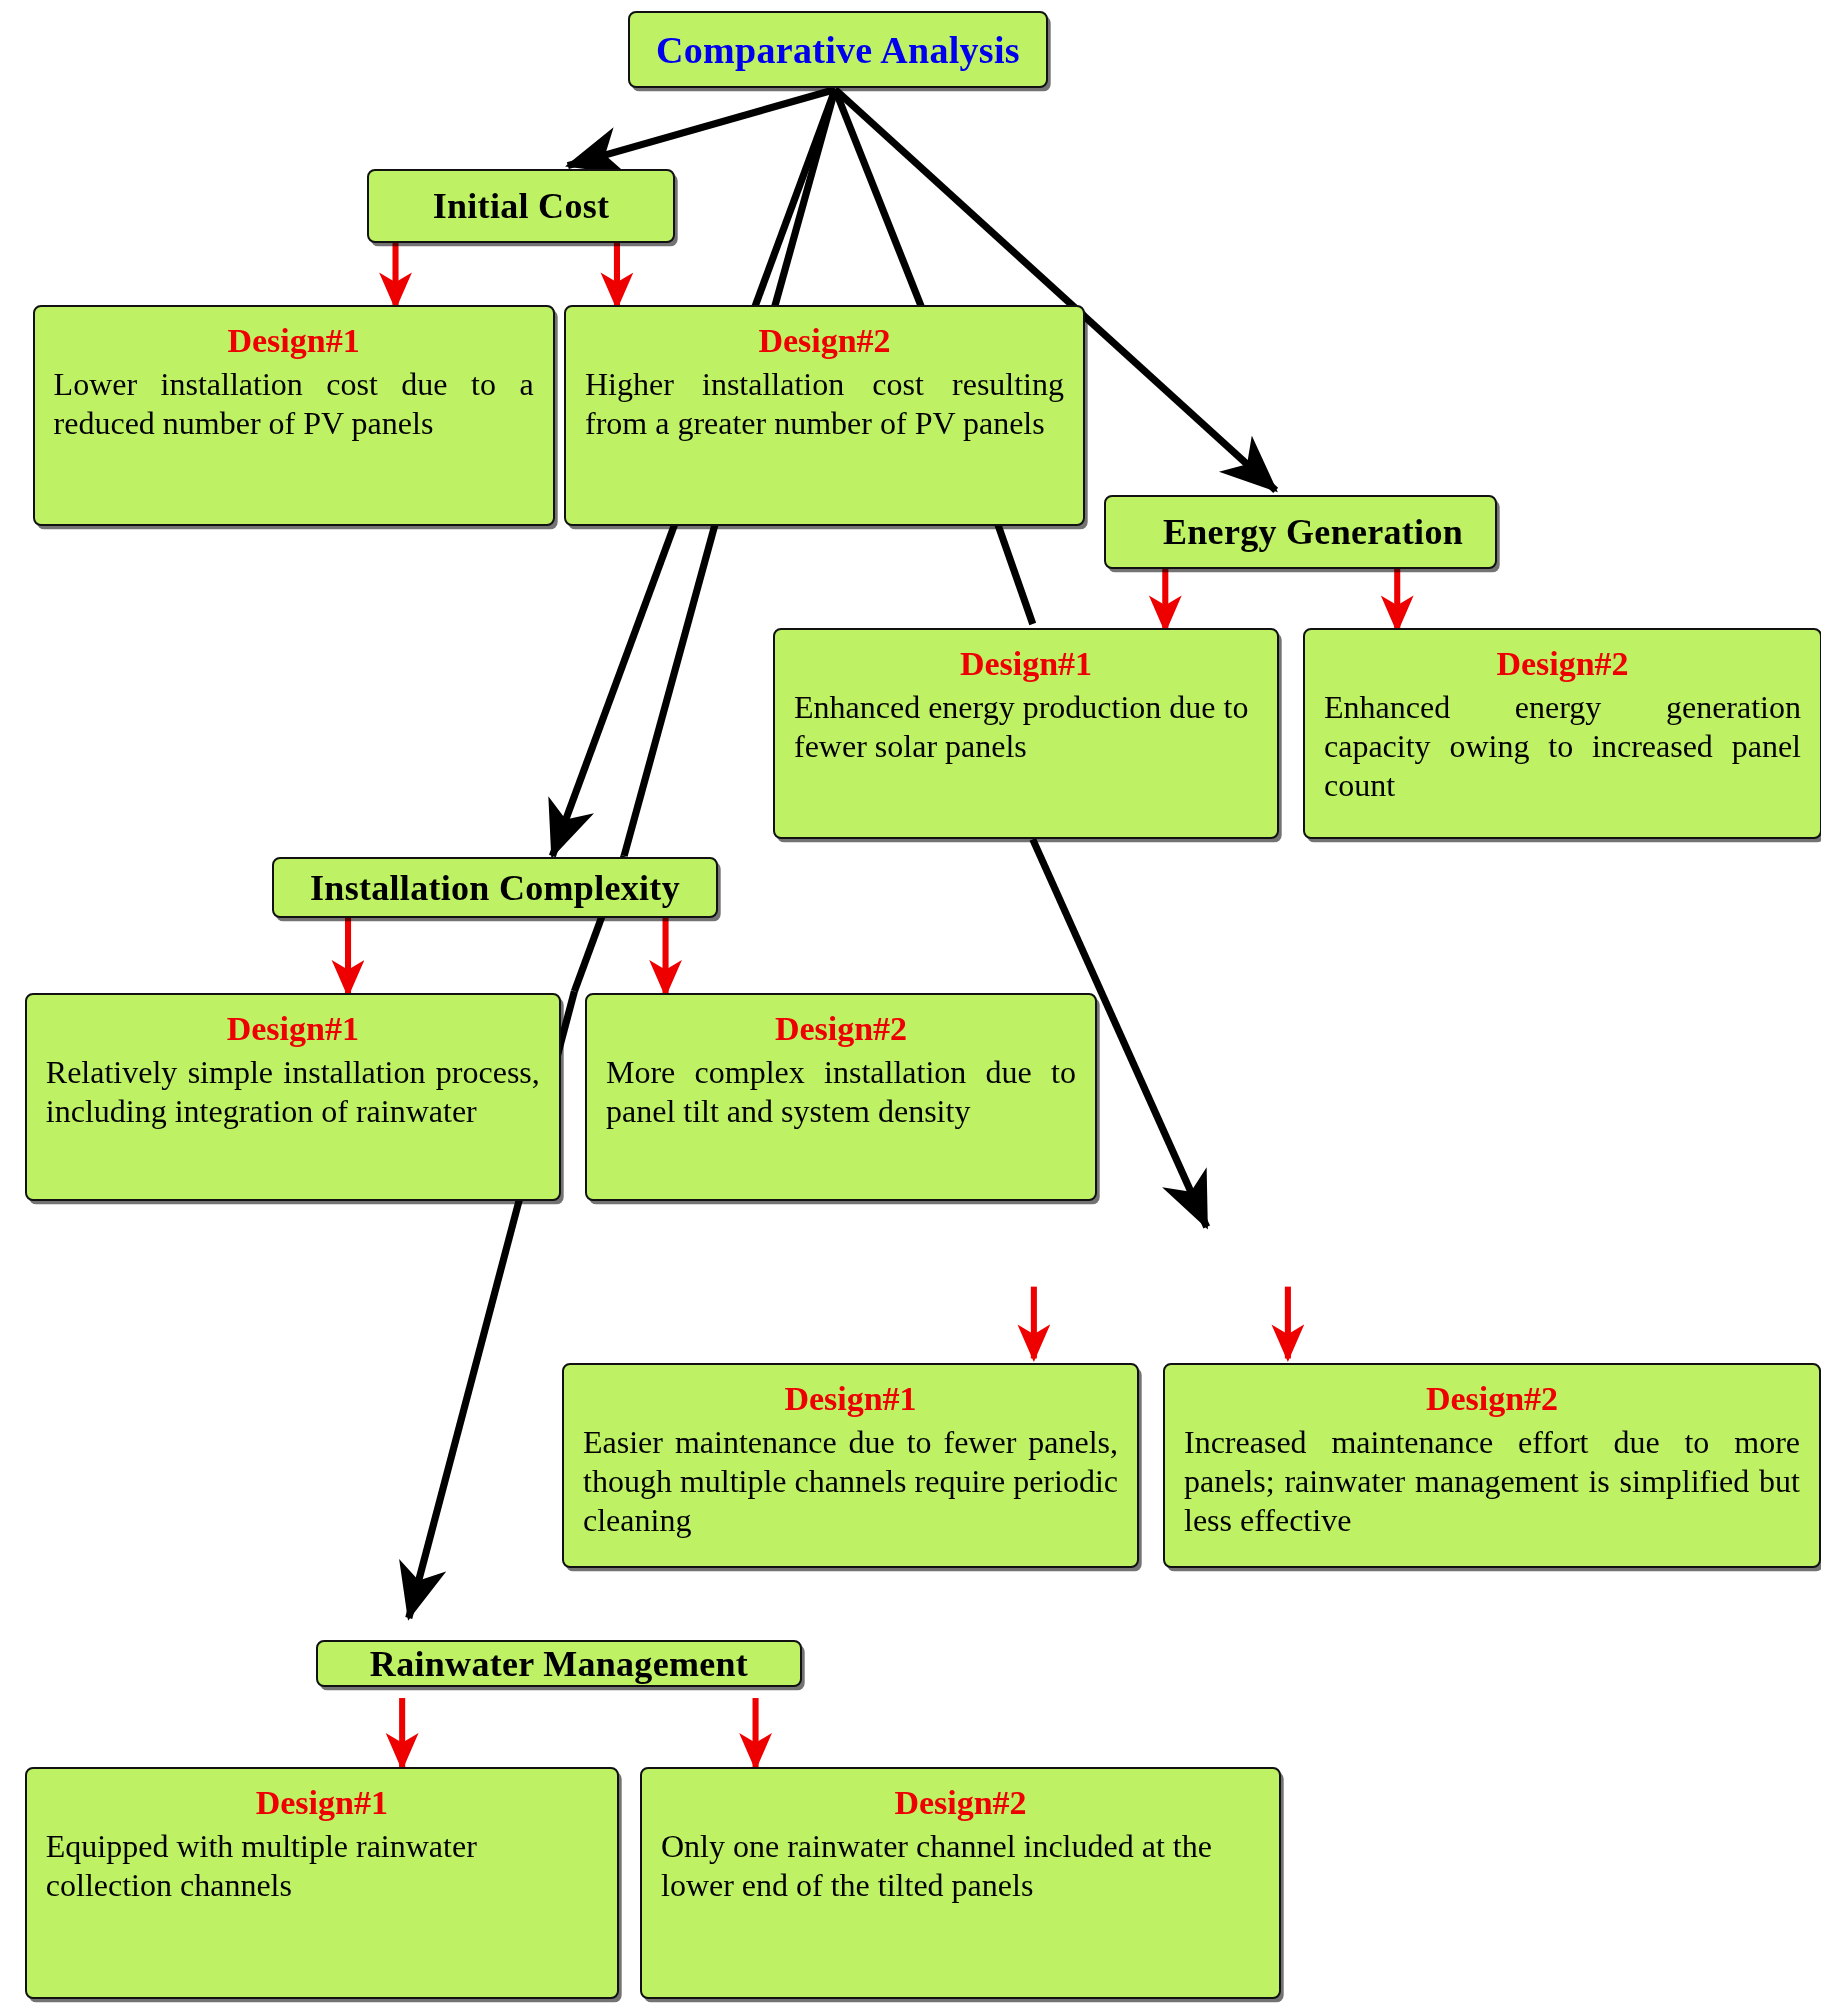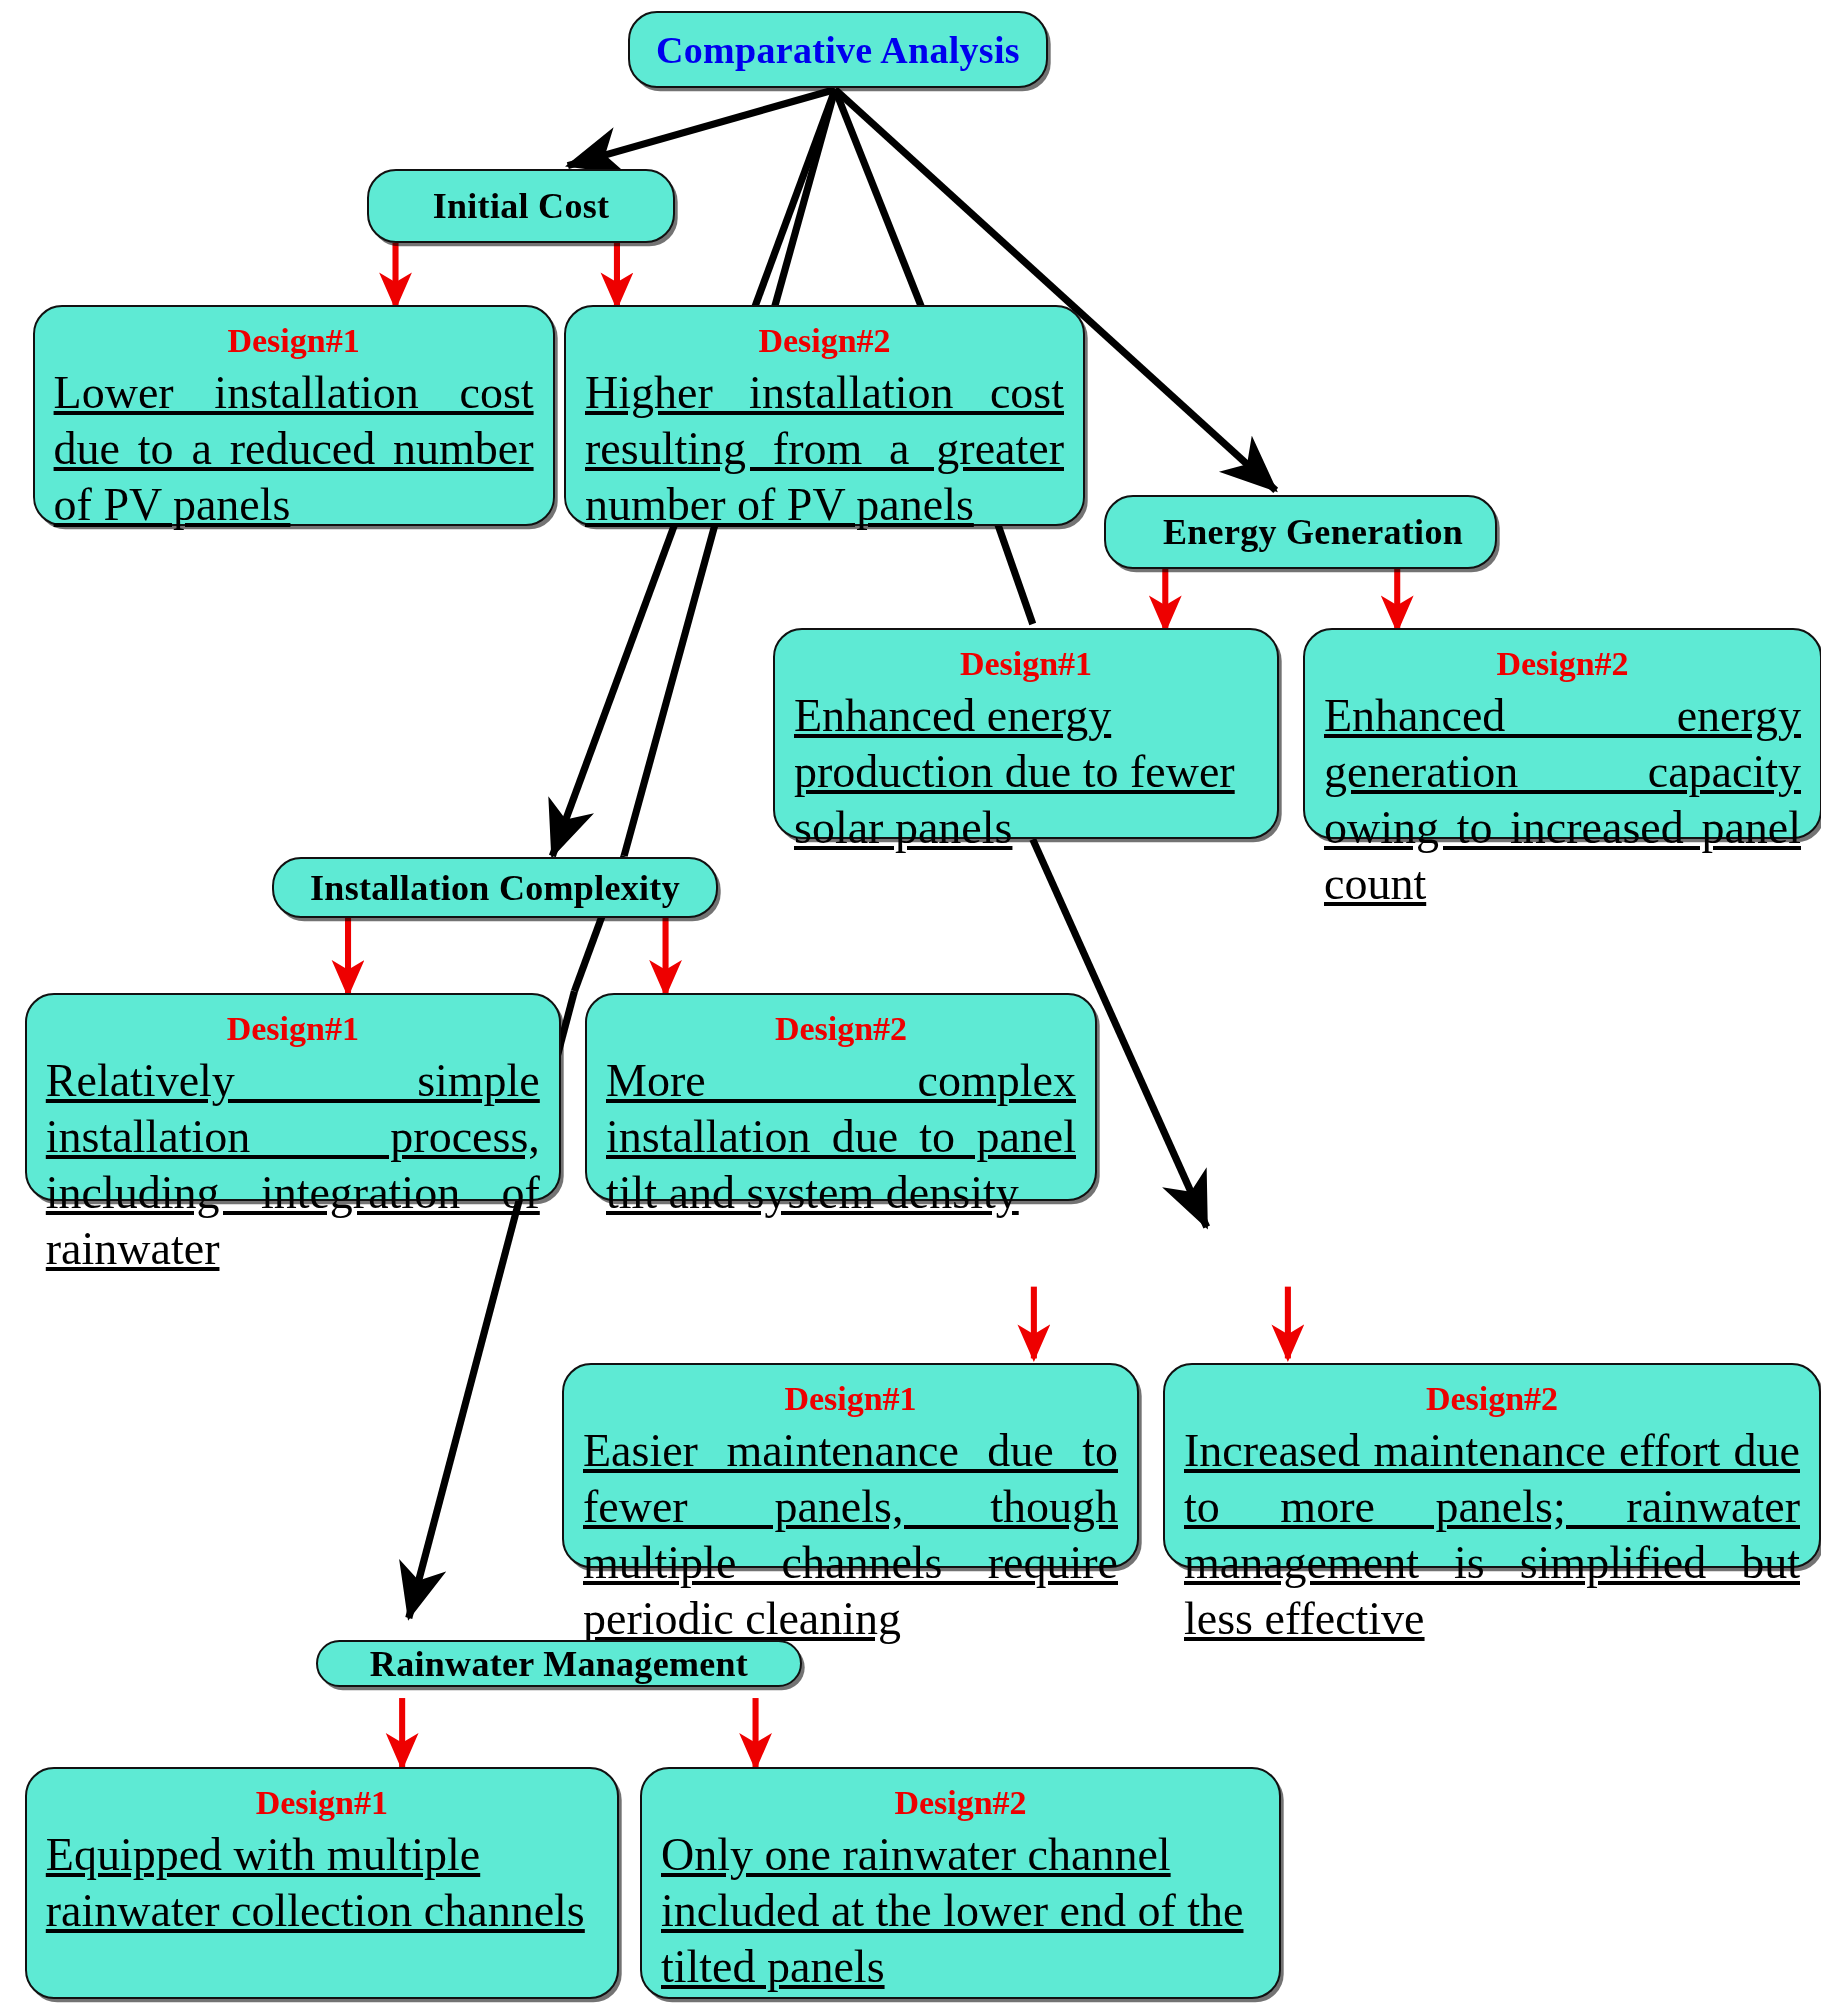--- a/index.html
+++ b/index.html
@@ -19,23 +19,23 @@
     position: absolute;
     left: 0;
     top: 0;
     width: 1822px;
     height: 2015px;
     pointer-events: none;
   }
   .node {
     position: absolute;
     box-sizing: border-box;
-    background: #5eead4;
+    background: #bef264;
     border: 2.8px solid #111111;
-    border-radius: 29px;
+    border-radius: 8px;
     box-shadow: 3.3px 3.9px 0 -0.6px rgba(0,0,0,0.55);
     z-index: 5;
   }
   .cat {
     display: flex;
     align-items: center;
     justify-content: center;
   }
   .cat-label {
     font-weight: bold;
@@ -56,25 +56,24 @@
     text-align: center;
     font-weight: bold;
     font-size: 34px;
     color: #ee0000;
     line-height: 1.18;
     margin-bottom: 3.3px;
   }
   .leaf-body {
     text-align: justify;
     text-align-last: left;
-    font-size: 46px;
+    font-size: 32px;
     color: #000000;
     line-height: 1.22;
     hyphens: none;
-    text-decoration: underline;
   }
   .leaf-body.nojust {
     text-align: left;
   }
 </style>
 </head>
 <body>
 
 <div id="stage">
 

